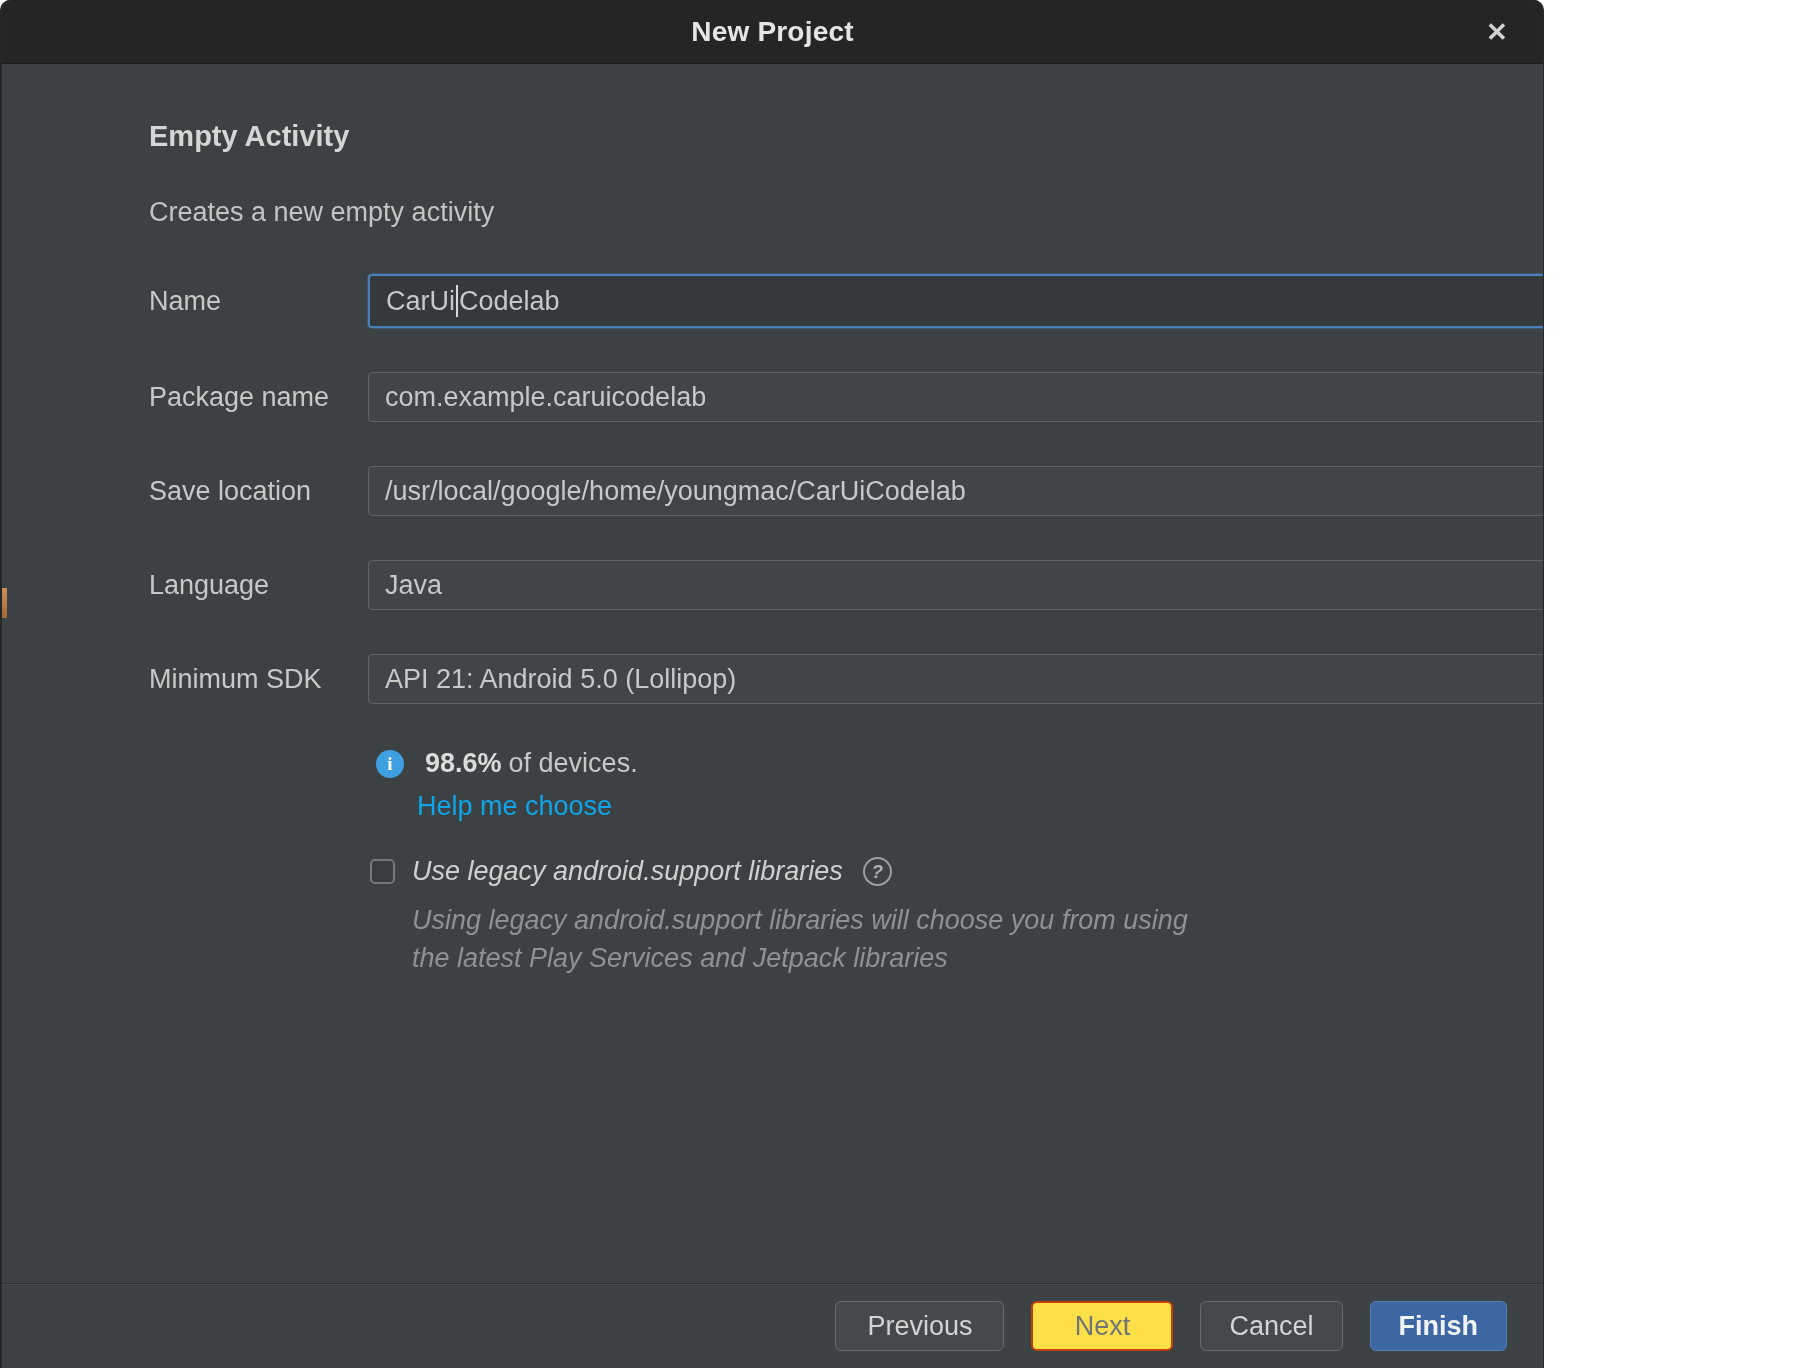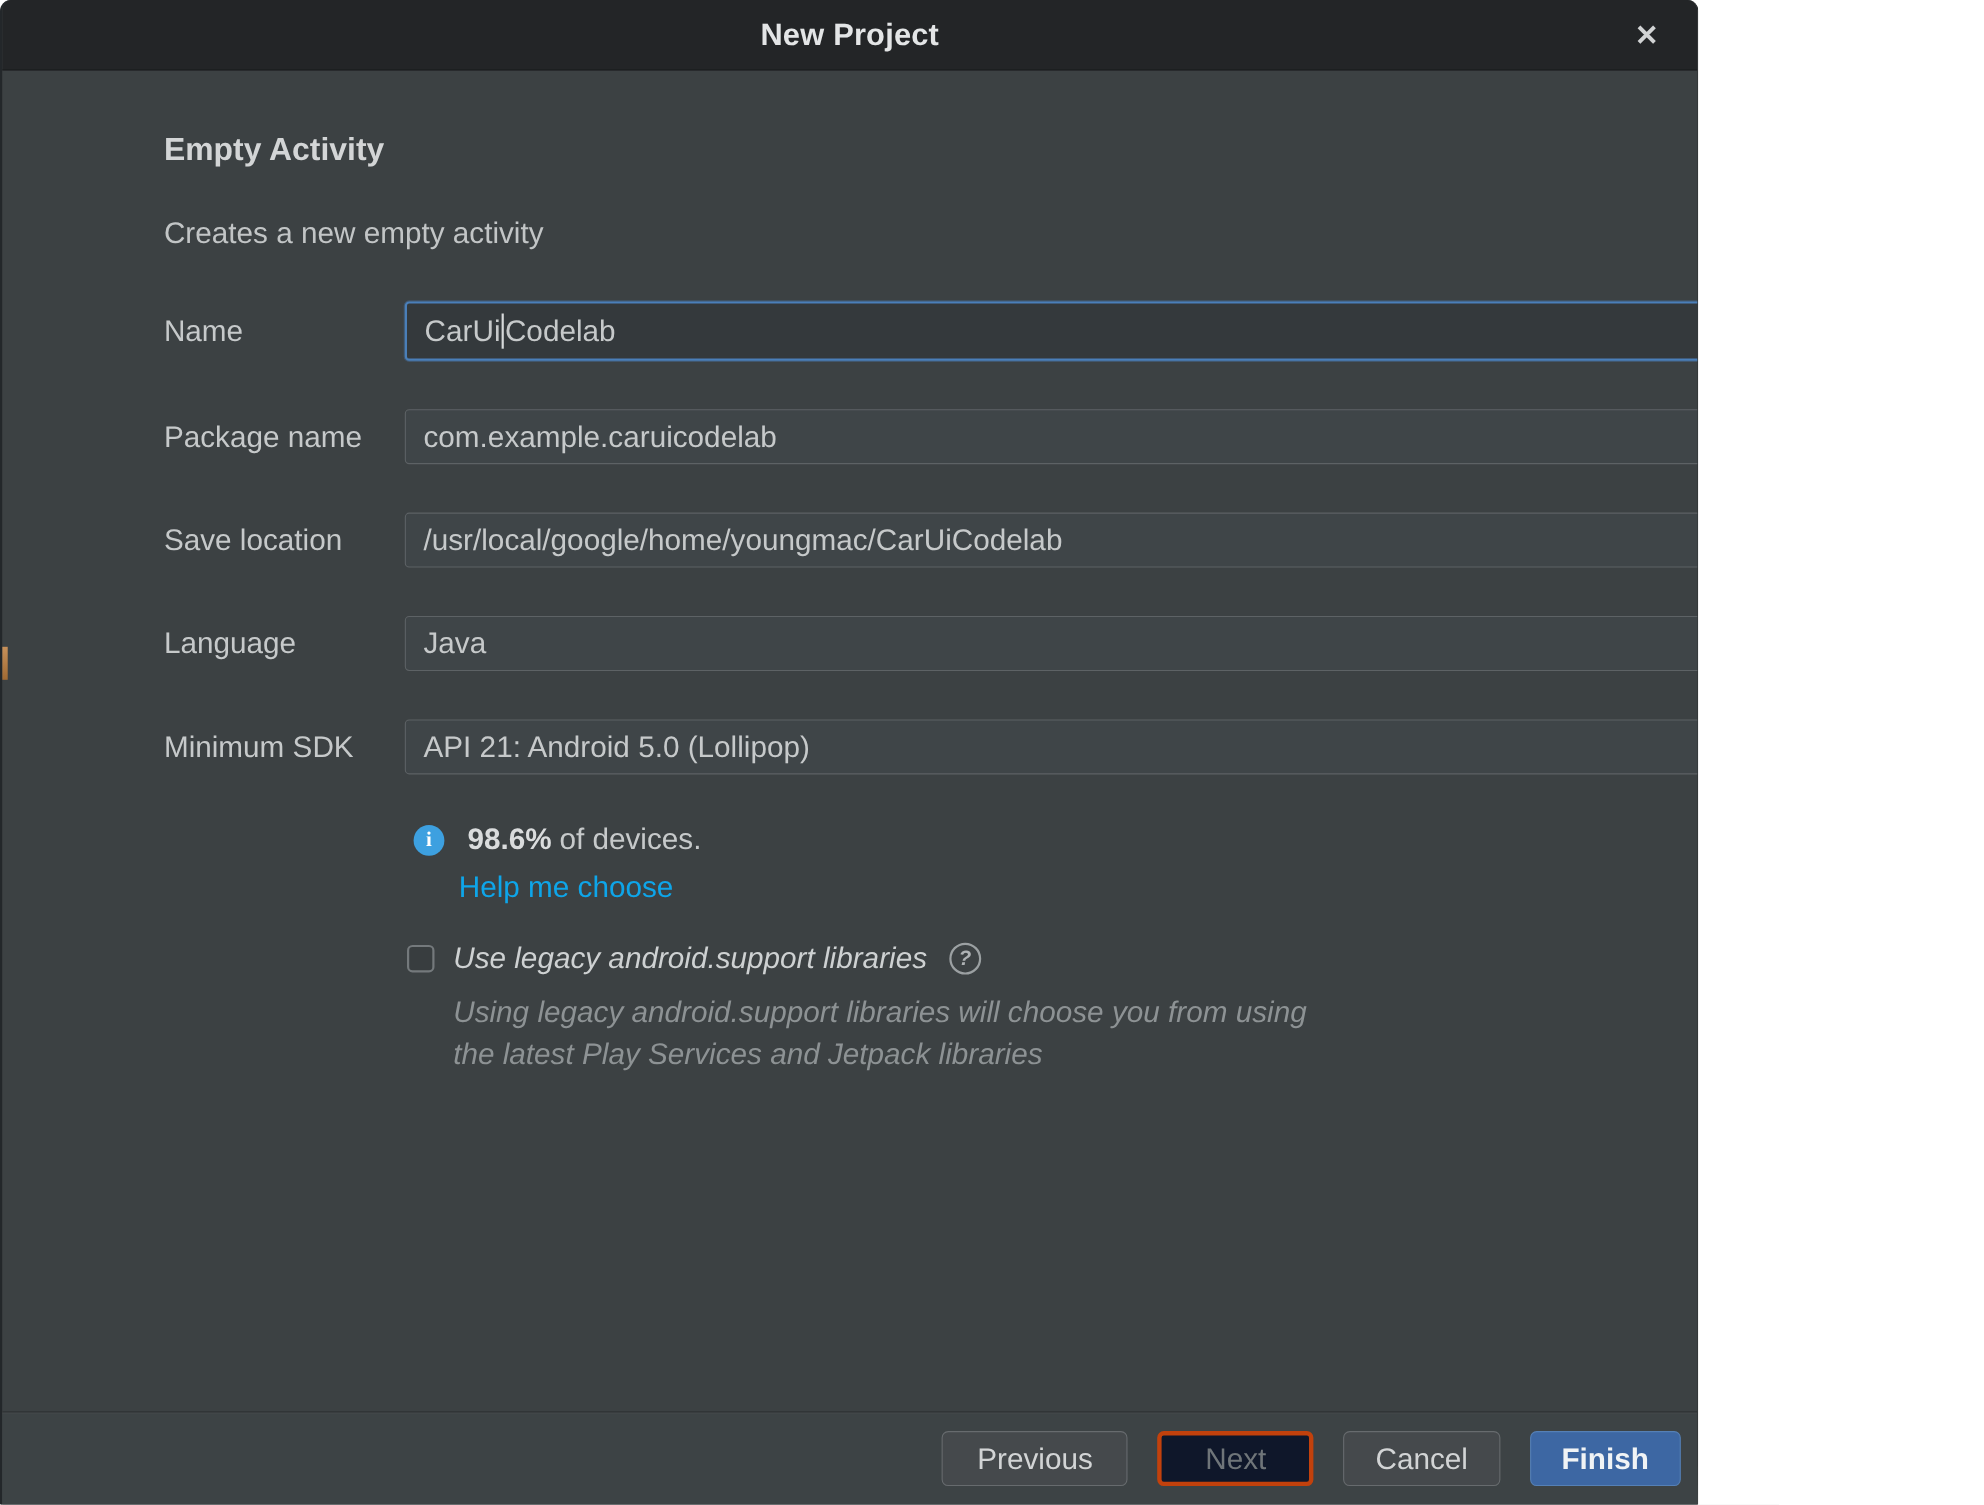--- a/index.html
+++ b/index.html
@@ -91,30 +91,30 @@
     margin-left:20px; cursor:pointer;
   }
   .legacy-desc { margin-left:42px; margin-top:14px; color:#8d9294; font-size:27px; line-height:38px; }
   
   .footer {
     flex:0 0 85px;
     background:#3d4345;
     border-top:1px solid #2d3133;
     box-shadow:inset 0 1px 0 #464b4d;
     display:flex; align-items:center; justify-content:flex-end;
-    gap:27px; padding-right:15px;
+    gap:27px; padding-right:36px;
   }
   .btn {
     height:50px; min-width:138px; padding:0 28px;
     border-radius:6px; font-size:27px;
     display:flex; align-items:center; justify-content:center;
     cursor:pointer;
   }
   .btn-normal { background:#45494c; border:1px solid #676b6e; color:#d2d4d5; }
-  .btn-disabled { background:#0f172a; border:4px solid #c2410c; color:#6f7579; cursor:default; }
+  .btn-disabled { background:#fde047; border:2px solid #c2410c; color:#6f7579; cursor:default; }
   .btn-primary { background:#3d67a3; border:1px solid #5580b6; color:#f0f3f5; font-weight:bold; min-width:137px; }
   .btn-prev { min-width:169px; }
   .btn-next { min-width:142px; }
   .btn-cancel { min-width:139px; }
 </style>
 </head>
 <body>
 
 <div class="dialog">
 

